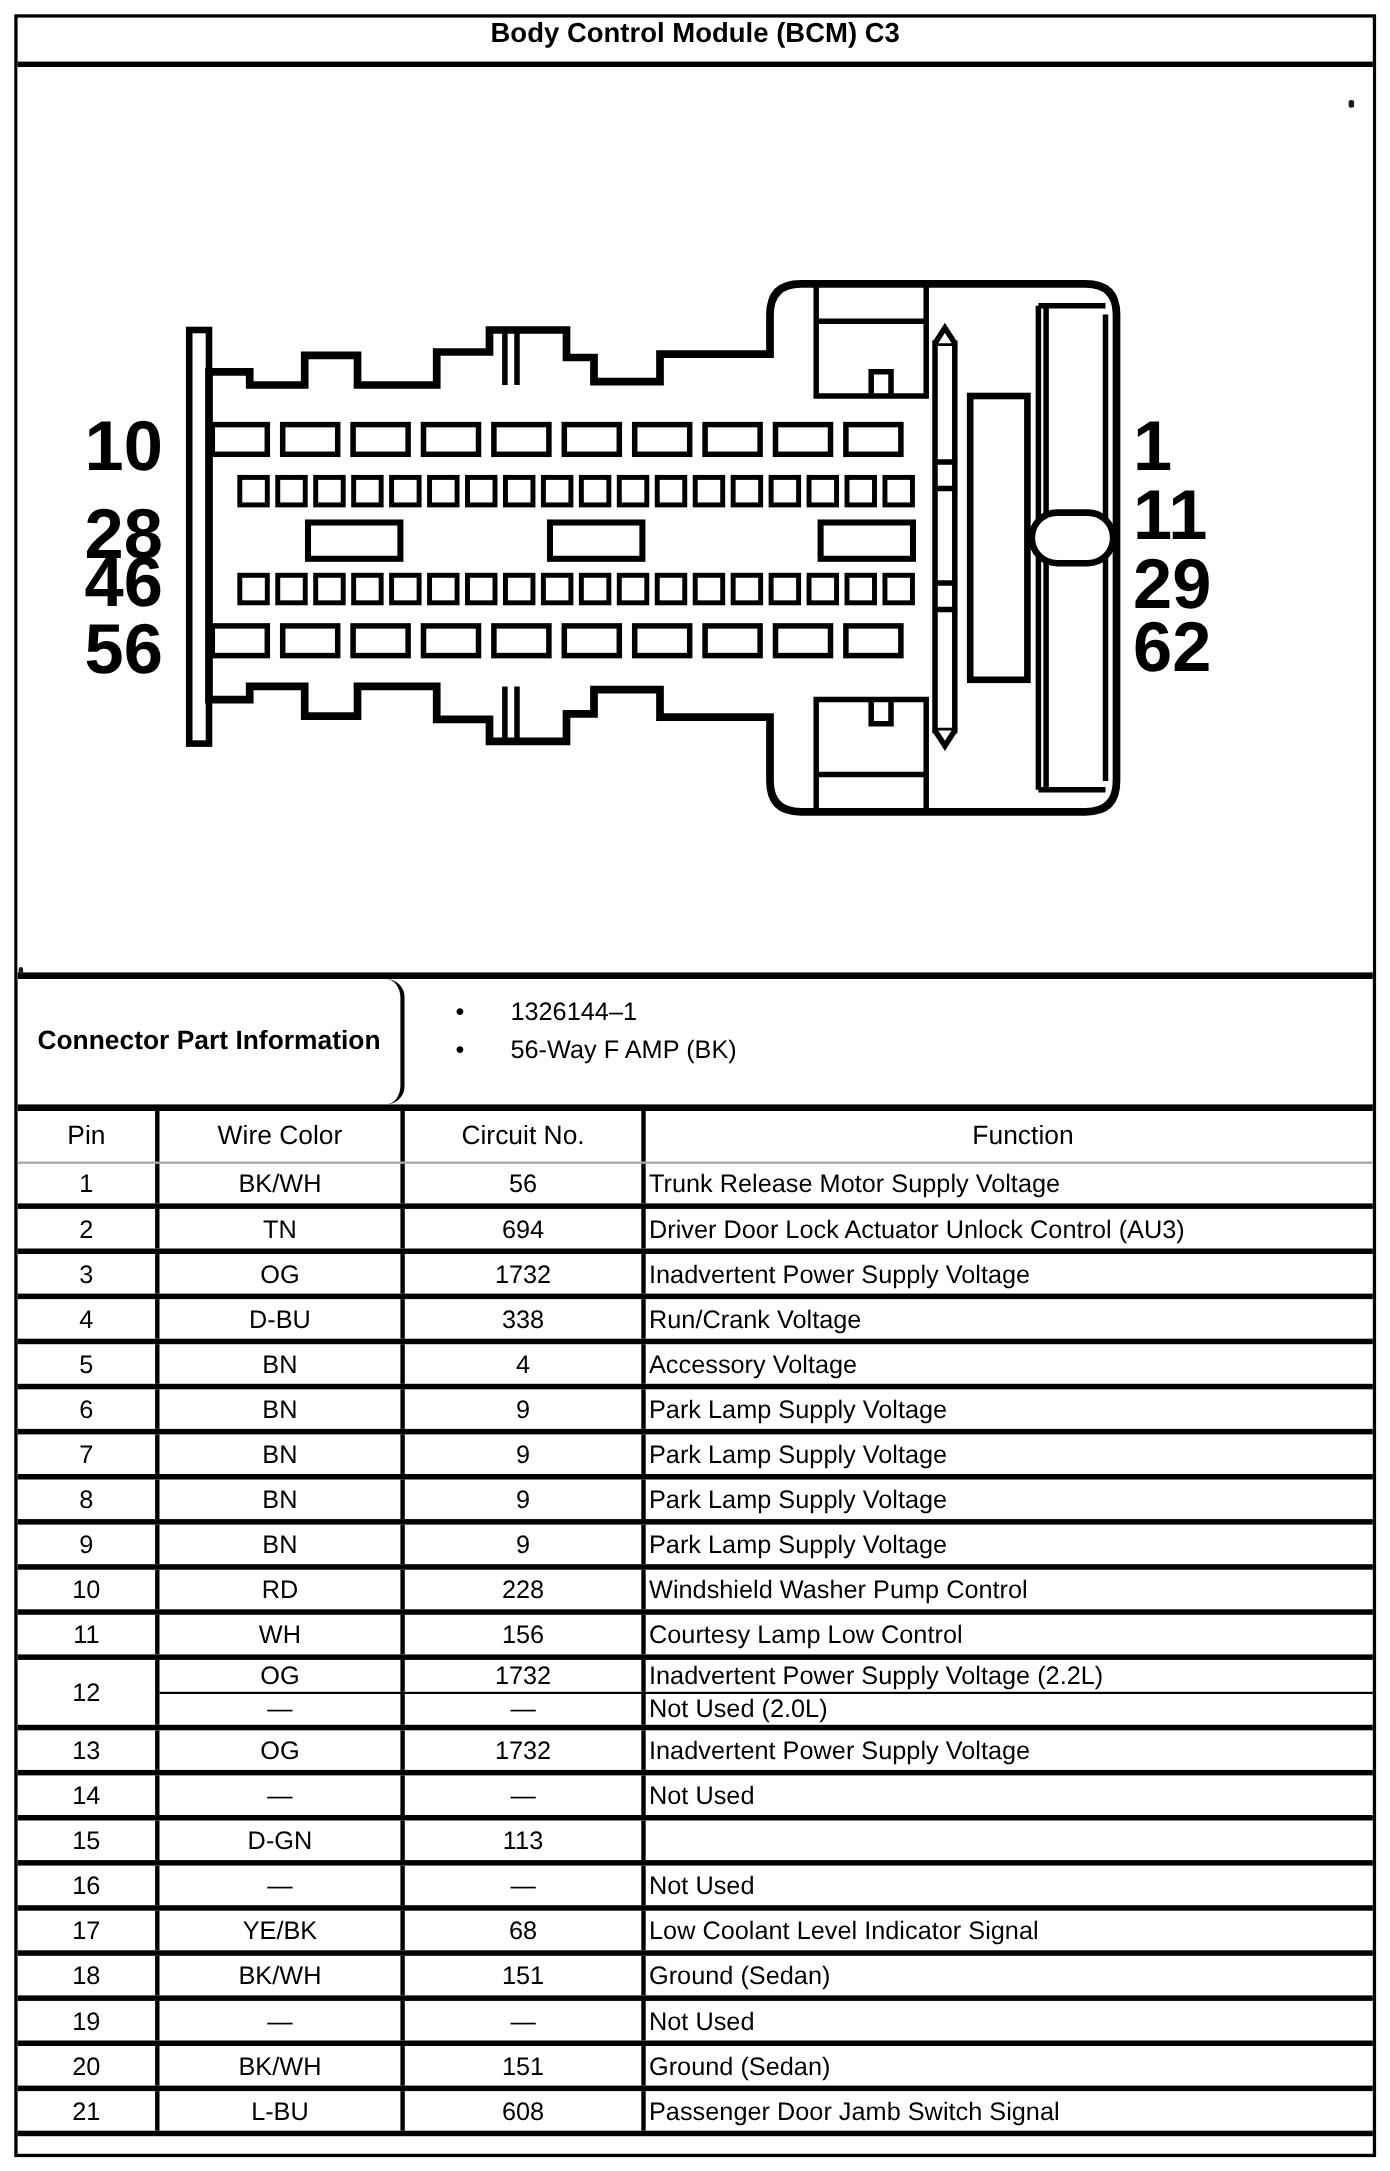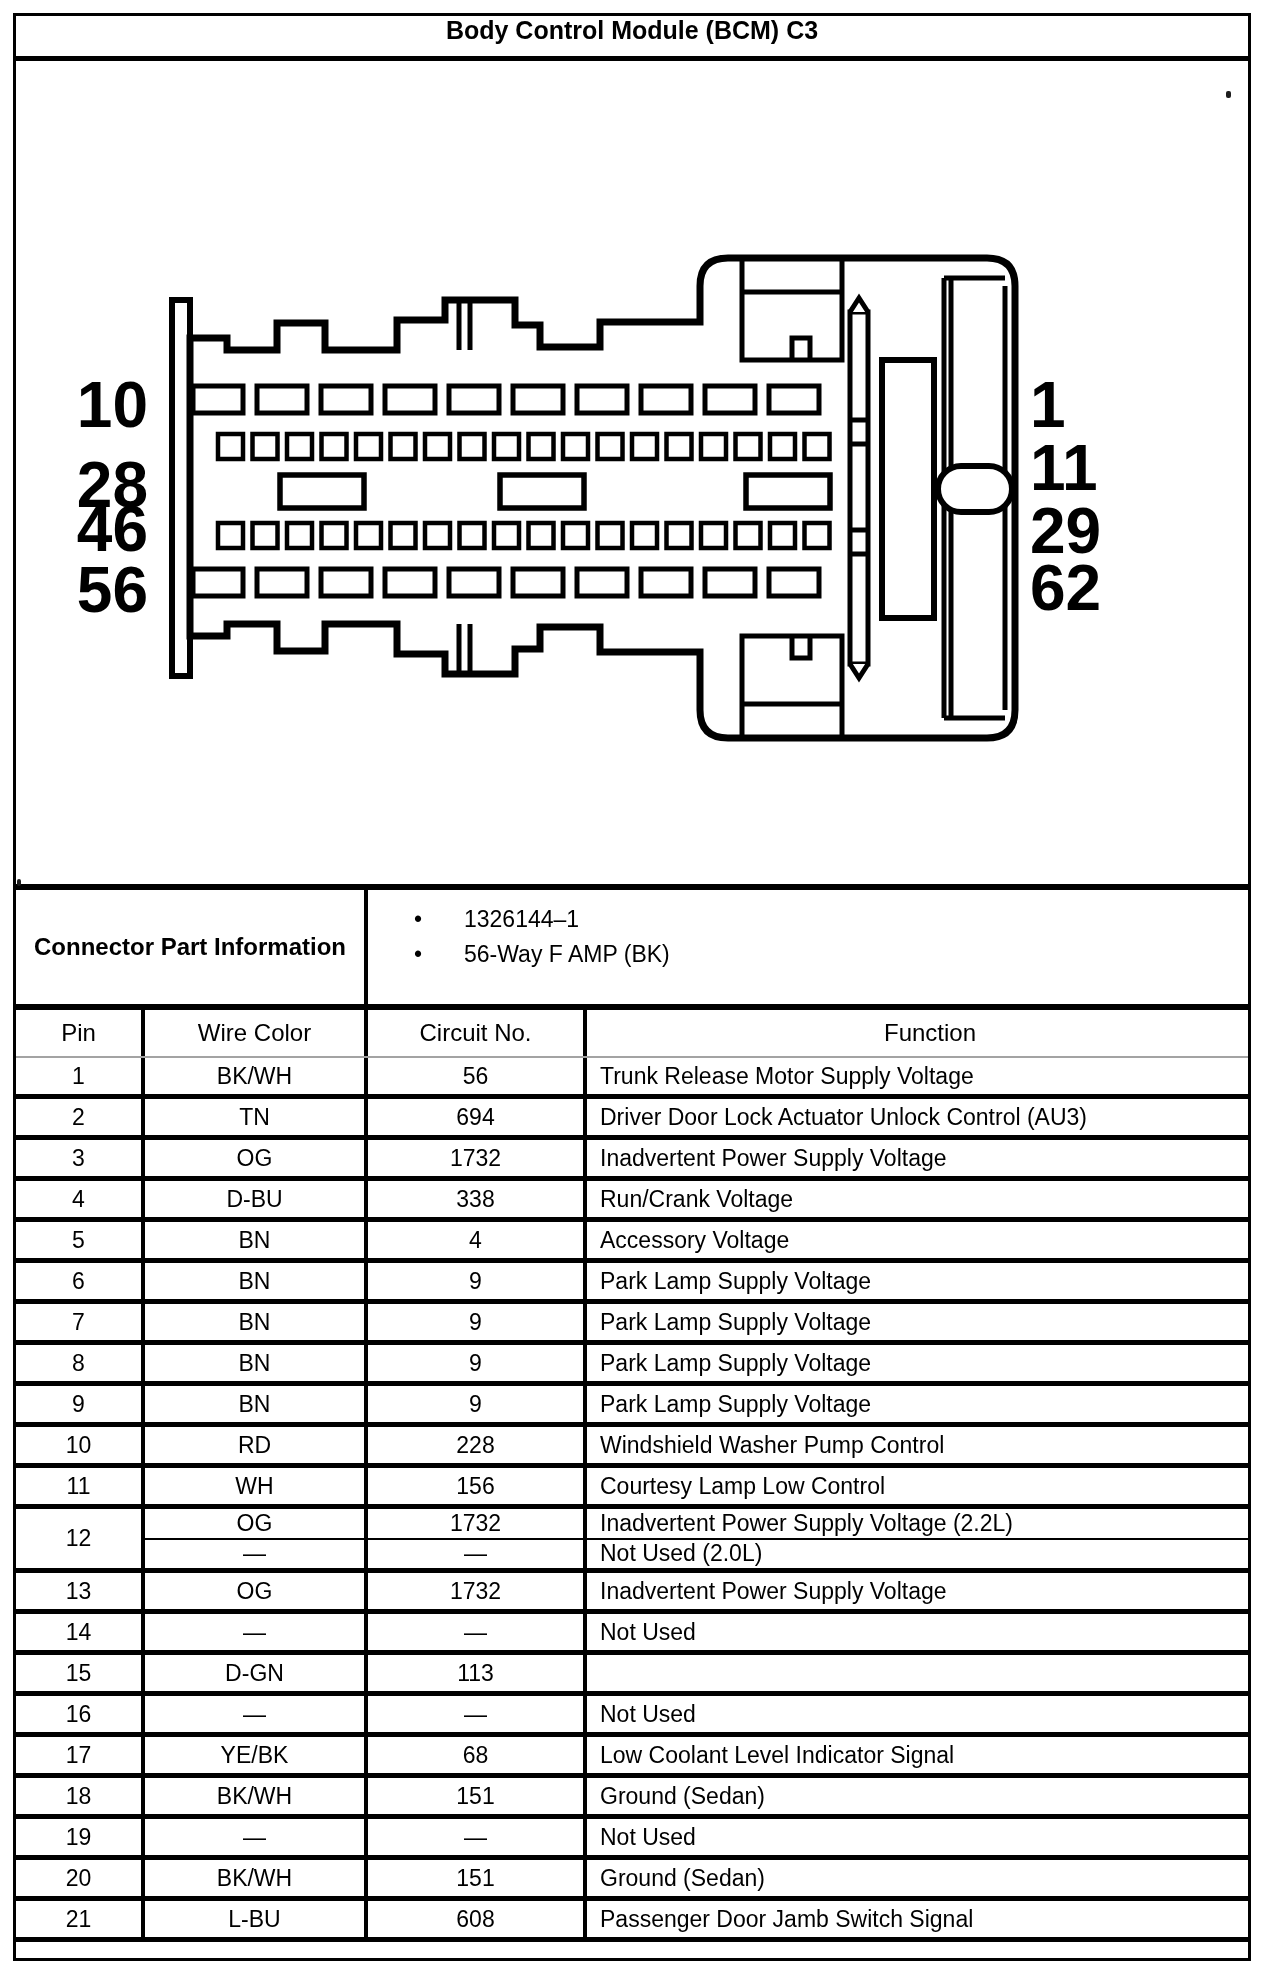--- a/index.html
+++ b/index.html
@@ -24,21 +24,21 @@
   .pin-label{position:absolute;font-weight:bold;font-size:64px;line-height:64px;}
   .pl-left{left:50px;width:82px;text-align:right;}
   .pl-right{left:1014px;text-align:left;}
   .artifact{position:absolute;background:#1d1d1d;border-radius:2px;}
   .partinfo{
     height:120px;border-bottom:6px solid #000;box-sizing:border-box;display:flex;
   }
   .pi-left{
     width:352px;border-right:4px solid #000;box-sizing:border-box;
     display:flex;align-items:center;justify-content:center;
-    font-weight:bold;font-size:24px;text-align:center;
+    font-weight:bold;font-size:24px;text-align:center;border-radius:17px;
   }
   .pi-right{flex:1;box-sizing:border-box;padding:12px 0 0 46px;}
   .bullet-item{display:flex;align-items:center;height:35px;font-size:23px;}
   .bullet-glyph{width:50px;font-size:23px;}
   .headrow{
     height:48px;border-bottom:2px solid #a3a3a3;box-sizing:border-box;
     display:grid;grid-template-columns:129px 223px 219px 1fr;
     font-weight:normal;font-size:24px;
   }
   .hcell{display:flex;align-items:center;justify-content:center;border-right:4px solid #000;box-sizing:border-box;}
@@ -47,21 +47,21 @@
   .trow{
     display:grid;grid-template-columns:129px 223px 219px 1fr;
     height:41px;border-bottom:5px solid #000;box-sizing:border-box;
   }
   .trow.split{height:64px;grid-template-columns:129px 1fr;}
   .cell{
     display:flex;align-items:center;justify-content:center;
     font-size:23px;border-right:4px solid #000;box-sizing:border-box;
     white-space:nowrap;overflow:hidden;
   }
-  .cell.fn{justify-content:flex-start;padding-left:13px;border-right:none;}
+  .cell.fn{justify-content:flex-start;padding-left:3px;border-right:none;}
   .subwrap{display:flex;flex-direction:column;}
   .subrow{flex:1;display:grid;grid-template-columns:223px 219px 1fr;}
   .subrow + .subrow{border-top:2px solid #000;}
 </style>
 </head>
 <body>
 
 <div class="frame">
 
   <div class="title-bar">

